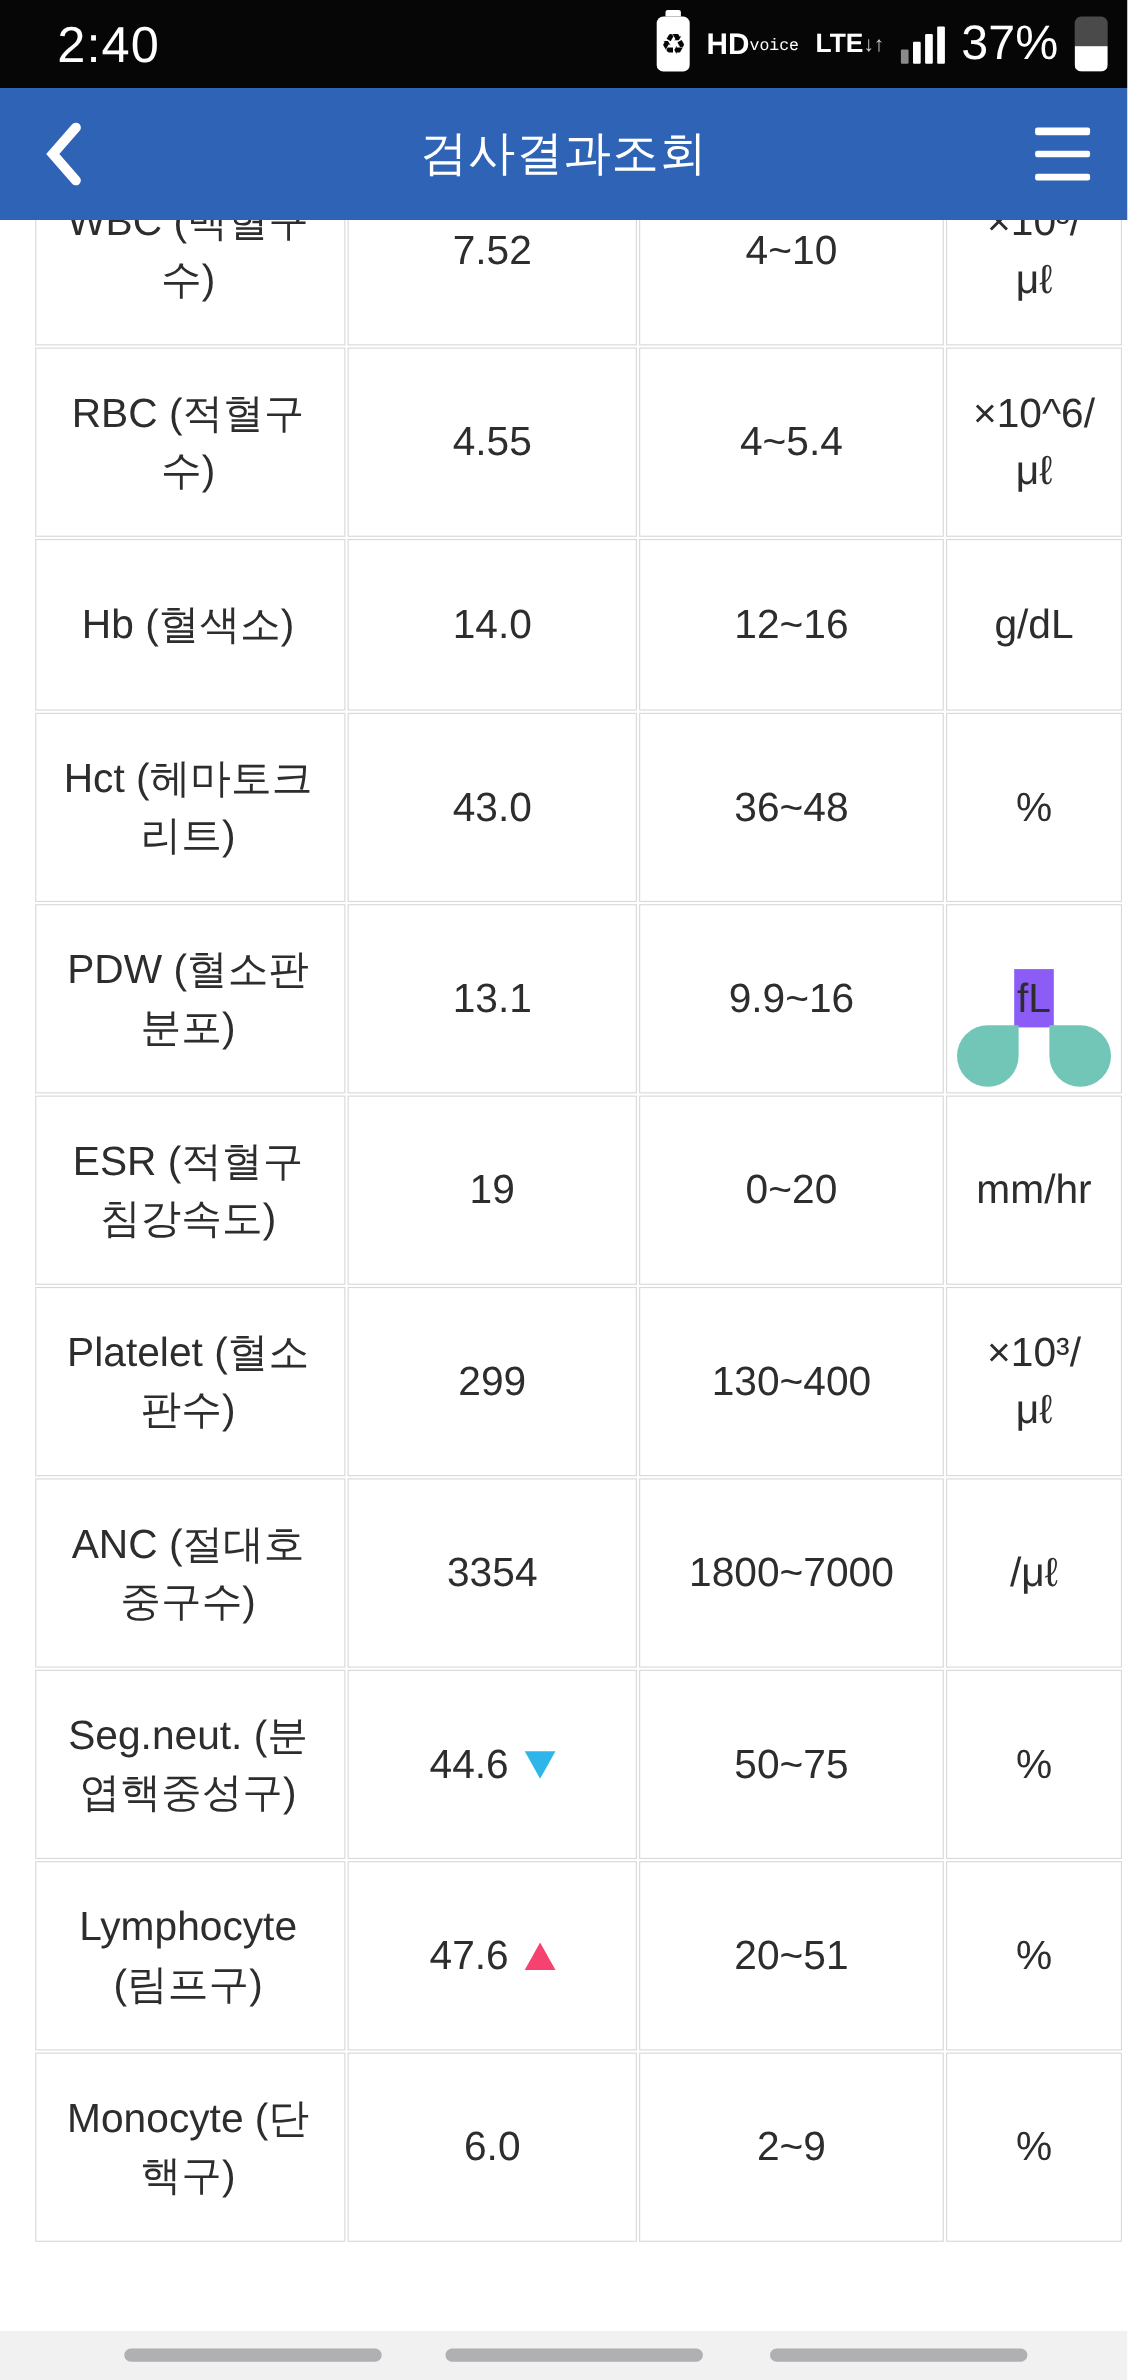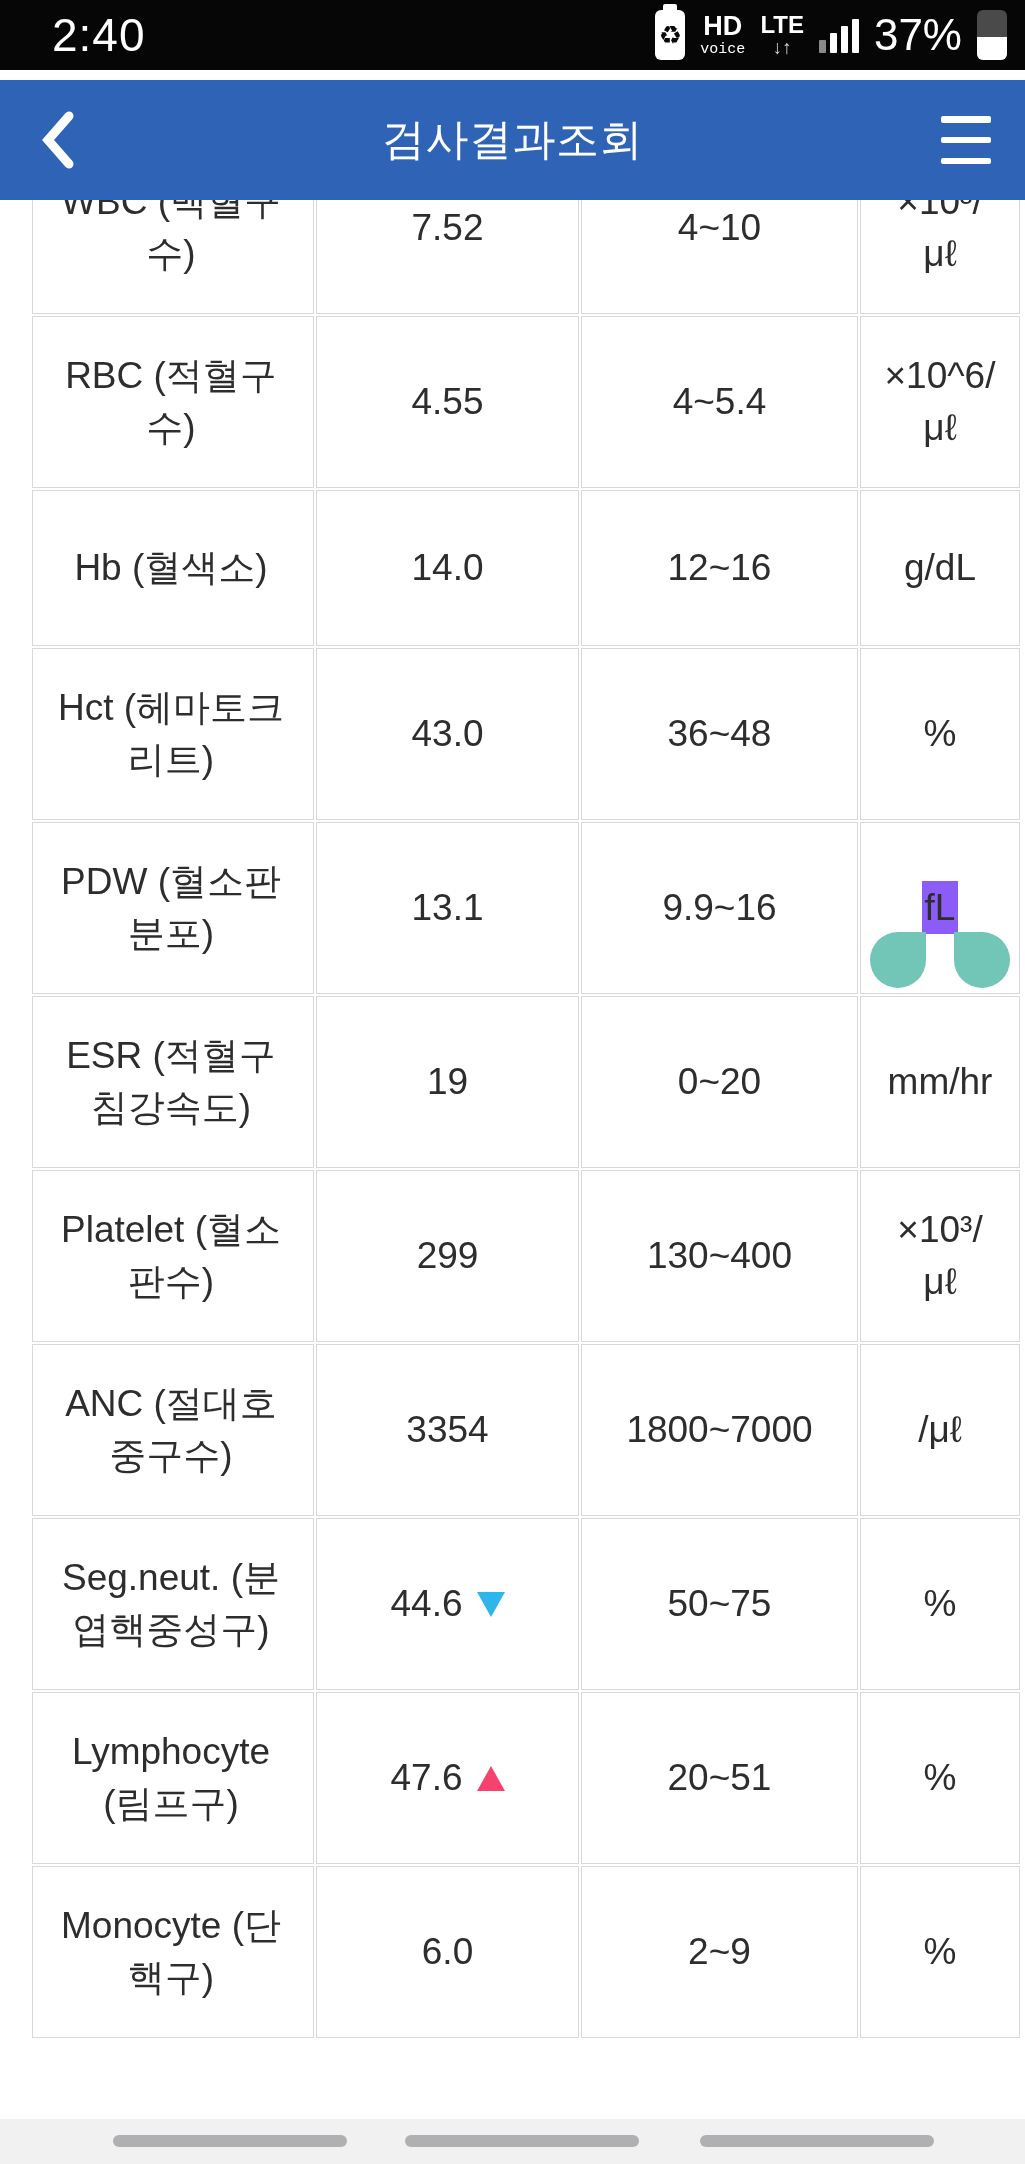--- a/index.html
+++ b/index.html
@@ -4,37 +4,37 @@
 <style>
   html,body{margin:0;padding:0;}
   body{
     width:1025px;height:2164px;position:relative;overflow:hidden;
     background:#ffffff;
     font-family:"Liberation Sans","DejaVu Sans",sans-serif;
     -webkit-font-smoothing:antialiased;
   }
   
   .status-bar{
-    position:absolute;top:0;left:0;width:1025px;height:70px;
+    position:absolute;top:0;left:0;width:1025px;height:80px;
     background:#060606;color:#fff;
     display:flex;align-items:center;justify-content:space-between;
     box-sizing:border-box;padding:0 18px 0 52px;
   }
   .sb-time{font-size:46px;letter-spacing:1px;}
   .sb-right{display:flex;align-items:center;gap:15px;}
   .sb-batt-saver{
     width:30px;height:50px;background:#ffffff;border-radius:6px;
     position:relative;display:flex;align-items:center;justify-content:center;
     color:#060606;font-size:26px;line-height:1;
   }
   .sb-batt-saver:before{
     content:"";position:absolute;top:-6px;left:8px;width:14px;height:6px;
     background:#ffffff;border-radius:2px 2px 0 0;
   }
-  .sb-stack{display:flex;flex-direction:column;align-items:center;line-height:1;}
+  .sb-stack{display:flex;flex-direction:row;align-items:center;line-height:1;}
   .sb-hd{font-size:27px;font-weight:bold;}
   .sb-voice{font-size:15px;margin-top:2px;font-family:Liberation Mono, monospace;}
   .sb-lte{font-size:24px;font-weight:bold;}
   .sb-arrows{font-size:19px;margin-top:1px;color:#cfcfcf;}
   .sb-signal{display:flex;align-items:flex-end;gap:4px;height:36px;}
   .sb-signal i{display:block;width:7px;background:#ffffff;border-radius:1px;}
   .sb-signal i:nth-child(1){height:13px;background:#8a8a8a;}
   .sb-signal i:nth-child(2){height:20px;}
   .sb-signal i:nth-child(3){height:27px;}
   .sb-signal i:nth-child(4){height:34px;}

